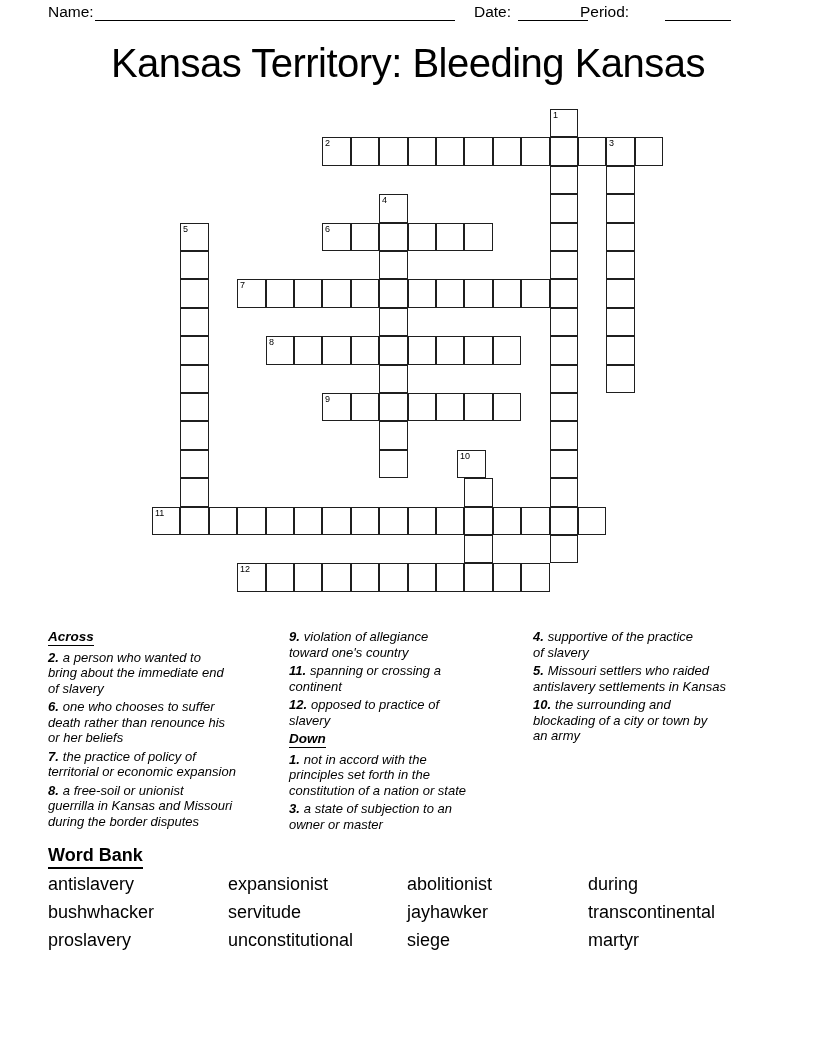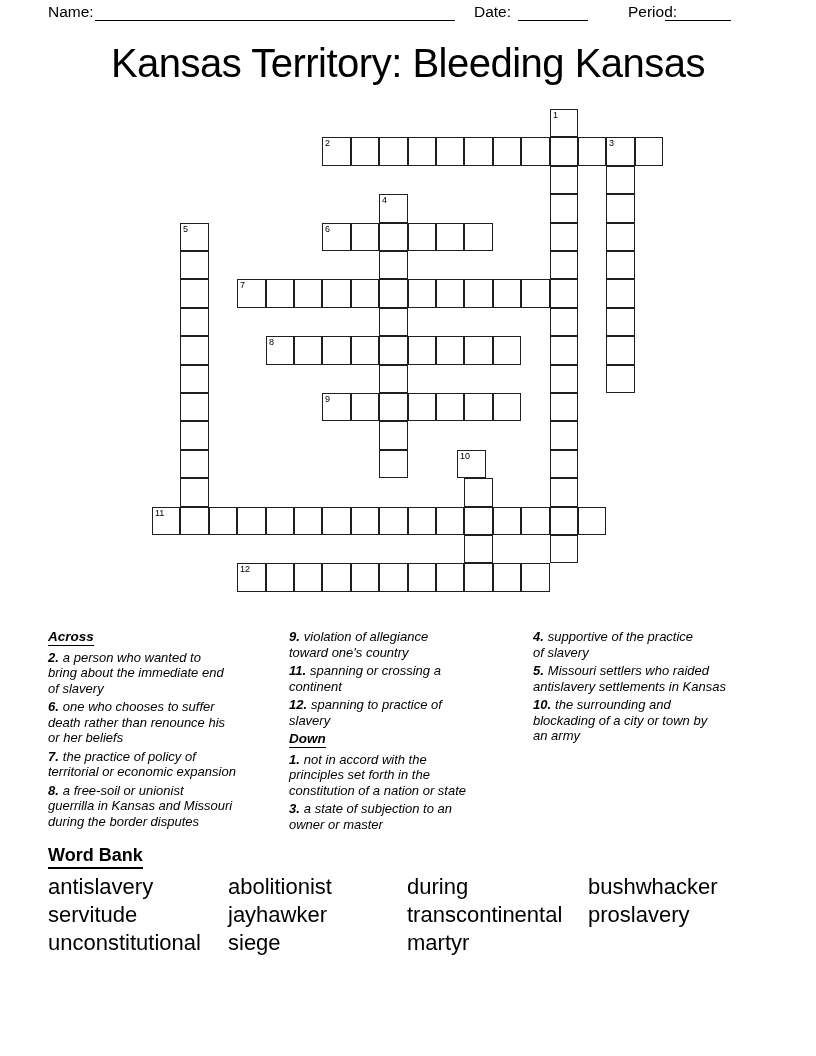--- a/index.html
+++ b/index.html
@@ -7,21 +7,21 @@
     width:816px;height:1056px;position:relative;background:#ffffff;
     font-family:"Liberation Sans",sans-serif;color:#000;overflow:hidden;
   }
   
   .hdr-label{position:absolute;top:3px;font-size:15.5px;}
   .hdr-line{position:absolute;top:3px;height:17px;border-bottom:1.7px solid #000;}
   #name-label{left:48px;}
   #name-line{left:95px;width:360px;}
   #date-label{left:474px;}
   #date-line{left:518px;width:70px;}
-  #period-label{left:628px;text-align:right;}
+  #period-label{left:580px;text-align:right;}
   #period-line{left:665px;width:66px;}
   
   .title{
     position:absolute;top:40px;left:0;width:816px;text-align:center;
     font-size:40px;line-height:46px;letter-spacing:-0.5px;white-space:nowrap;
   }
   
   .grid{position:absolute;left:152px;top:109px;width:514px;height:486px;}
   .cw-cell{
     position:absolute;background:#fff;border:1.5px solid #1f1f1f;box-sizing:border-box;
@@ -41,21 +41,21 @@
   .cnum{font-weight:bold;margin-right:4px;}
   .ctext{white-space:pre-line;}
   
   .wb-heading{
     position:absolute;left:48px;top:845px;font-size:18px;font-weight:bold;
     border-bottom:2px solid #000;padding-bottom:1px;
   }
   .wb-grid{
     position:absolute;left:48px;top:874px;width:720px;
     display:grid;grid-template-columns:180px 179px 181px 180px;
-    grid-auto-rows:28px;font-size:22px;align-items:start;
+    grid-auto-rows:28px;font-size:18px;align-items:start;
   }
 </style>
 </head>
 <body>
 
 <span class="hdr-label" id="name-label">Name:</span>
 <span class="hdr-line" id="name-line"></span>
 <span class="hdr-label" id="date-label">Date:</span>
 <span class="hdr-line" id="date-line"></span>
 <span class="hdr-label" id="period-label">Period:</span>
@@ -216,21 +216,21 @@
   <p class="clue"><b class="cnum">8.</b><span class="ctext">a free-soil or unionist
 guerrilla in Kansas and Missouri
 during the border disputes</span></p>
 </div>
 
 <div class="clue-col" id="clue-col-2">
   <p class="clue"><b class="cnum">9.</b><span class="ctext">violation of allegiance
 toward one's country</span></p>
   <p class="clue"><b class="cnum">11.</b><span class="ctext">spanning or crossing a
 continent</span></p>
-  <p class="clue"><b class="cnum">12.</b><span class="ctext">spanning to practice of
+  <p class="clue"><b class="cnum">12.</b><span class="ctext">opposed to practice of
 slavery</span></p>
   <div class="clue-heading-row" style="margin-top:2px;"><span class="clue-heading">Down</span></div>
   <p class="clue"><b class="cnum">1.</b><span class="ctext">not in accord with the
 principles set forth in the
 constitution of a nation or state</span></p>
   <p class="clue"><b class="cnum">3.</b><span class="ctext">a state of subjection to an
 owner or master</span></p>
 </div>
 
 <div class="clue-col" id="clue-col-3">
@@ -239,20 +239,21 @@
   <p class="clue"><b class="cnum">5.</b><span class="ctext">Missouri settlers who raided
 antislavery settlements in Kansas</span></p>
   <p class="clue"><b class="cnum">10.</b><span class="ctext">the surrounding and
 blockading of a city or town by
 an army</span></p>
 </div>
 
 <div class="wb-heading">Word Bank</div>
 <div class="wb-grid">
   <span>antislavery</span>
+  <span>expansionist</span>
   <span>abolitionist</span>
   <span>during</span>
   <span>bushwhacker</span>
   <span>servitude</span>
   <span>jayhawker</span>
   <span>transcontinental</span>
   <span>proslavery</span>
   <span>unconstitutional</span>
   <span>siege</span>
   <span>martyr</span>

